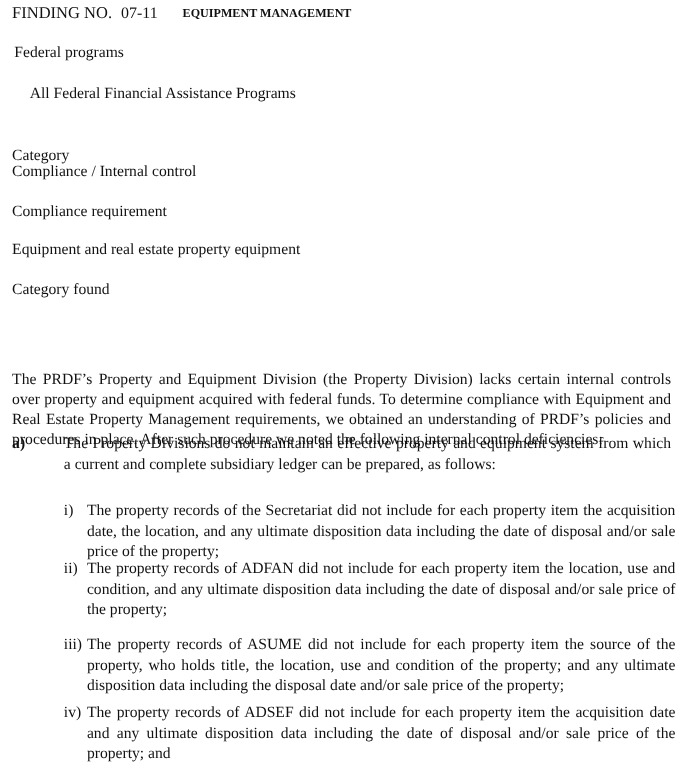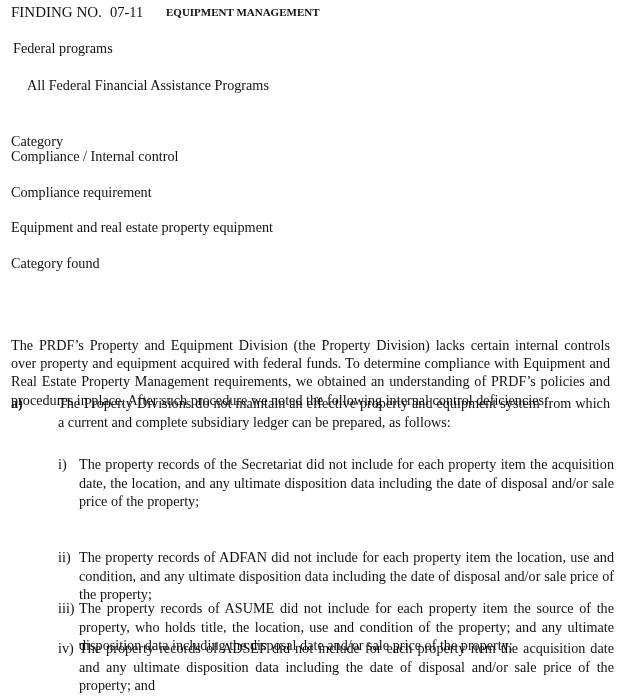--- a/index.html
+++ b/index.html
@@ -48,26 +48,26 @@
 <div>
   <span class="label-a">a)</span>
   <div class="para-a">The Property Divisions do not maintain an effective property and equipment system from which a current and complete subsidiary ledger can be prepared, as follows:</div>
 </div>
 
 <div class="sub" style="top:455px;">
   <span class="num">i)</span>
   <span class="txt">The property records of the Secretariat did not include for each property item the acquisition date, the location, and any ultimate disposition data including the date of disposal and/or sale price of the property;</span>
 </div>
 
-<div class="sub" style="top:548px;">
+<div class="sub" style="top:508px;">
   <span class="num">ii)</span>
   <span class="txt">The property records of ADFAN did not include for each property item the location, use and condition, and any ultimate disposition data including the date of disposal and/or sale price of the property;</span>
 </div>
 
-<div class="sub" style="top:599px;font-family:Liberation Serif, serif;">
+<div class="sub" style="top:577px;font-family:Liberation Serif, serif;">
   <span class="num">iii)</span>
   <span class="txt">The property records of ASUME did not include for each property item the source of the property, who holds title, the location, use and condition of the property; and any ultimate disposition data including the disposal date and/or sale price of the property;</span>
 </div>
 
 <div class="sub" style="top:639px;">
   <span class="num">iv)</span>
   <span class="txt">The property records of ADSEF did not include for each property item the acquisition date and any ultimate disposition data including the date of disposal and/or sale price of the property; and</span>
 </div>
 
 </body></html>

